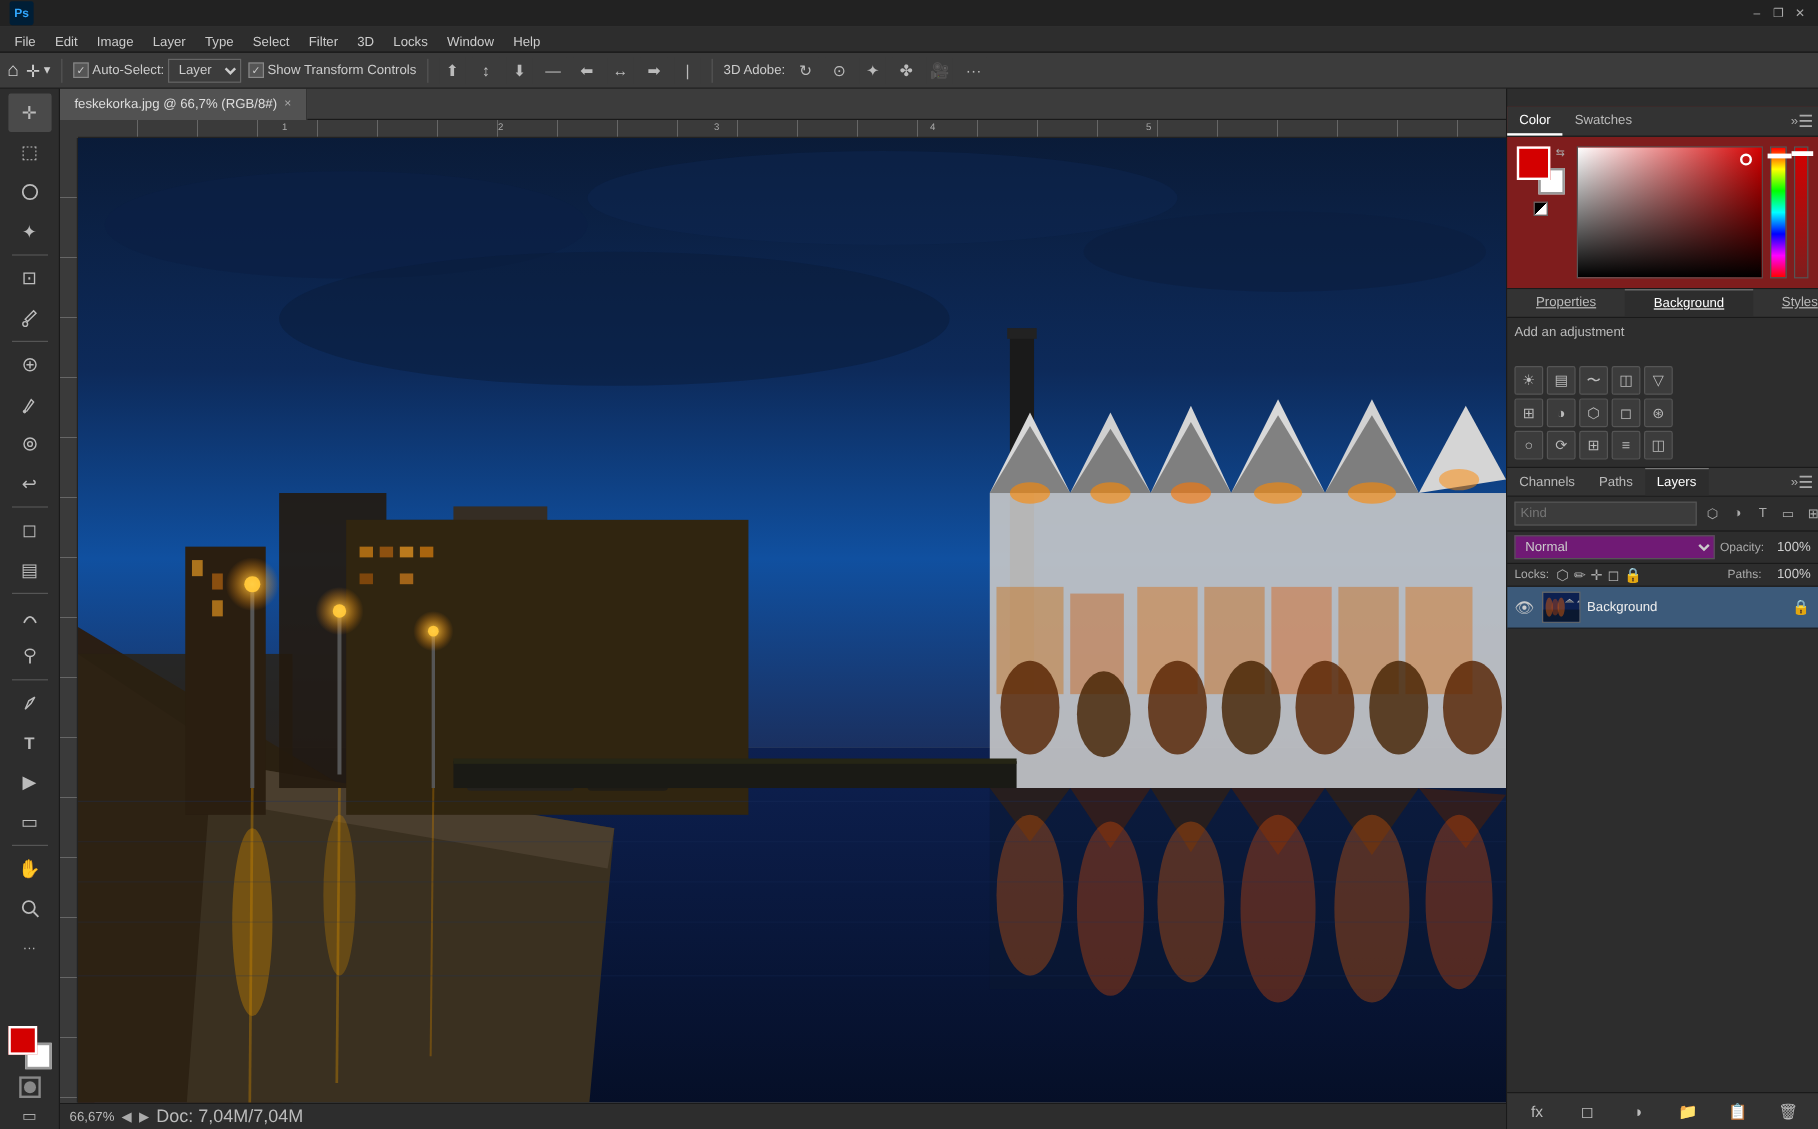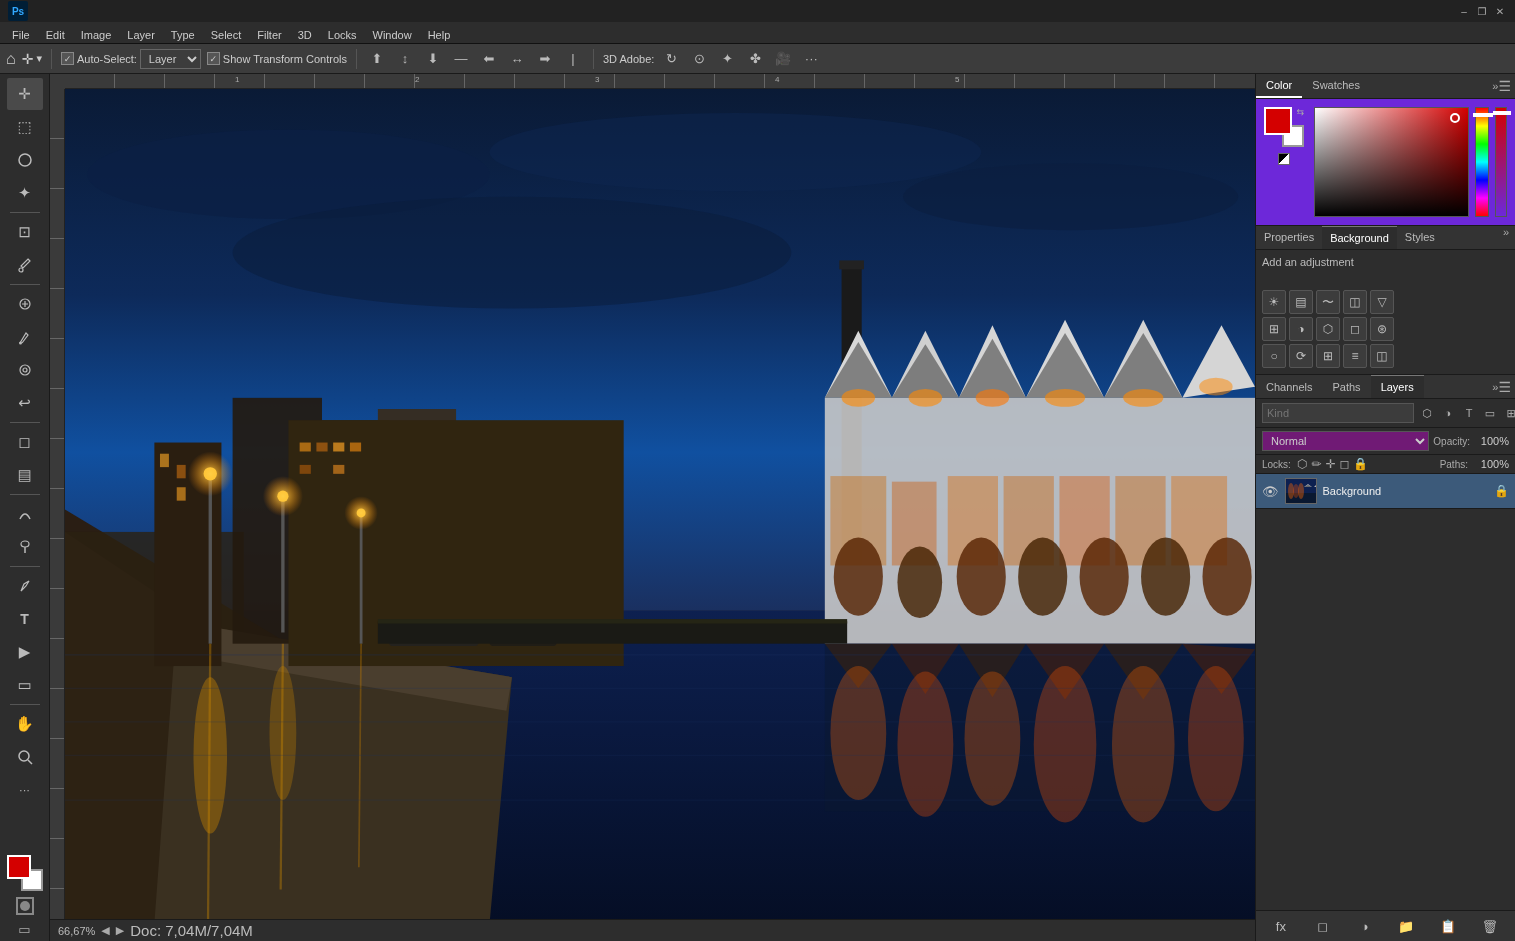--- a/index.html
+++ b/index.html
@@ -65,21 +65,21 @@
     }
     .tab-item .tab-close { font-size: 10px; color: #aaa; }
 
     
     #right-panel {
       width: 260px; background: #2d2d2d; display: flex; flex-direction: column; border-left: 1px solid #1a1a1a; flex-shrink: 0;
     }
 
     
     #color-panel {
-      background: #6d28d9; padding: 0;
+      background: #7f1d1d; padding: 0; margin-top: 15px;
     }
     .panel-header-tabs {
       display: flex; align-items: center; justify-content: space-between;
       background: #333; border-bottom: 1px solid #1a1a1a; padding-right: 4px;
     }
     .panel-tabs { display: flex; }
     .panel-tab {
       padding: 5px 10px; font-size: 11px; color: #bbb; cursor: pointer; border-bottom: 2px solid transparent;
     }
     .panel-tab.active { color: #fff; border-bottom: 2px solid #fff; }
@@ -123,21 +123,21 @@
       border: 1px solid #555; position: relative;
     }
     .hue-cursor {
       position: absolute; top: 5px; left: -3px; width: 20px; height: 4px;
       border: 2px solid #fff; background: transparent;
     }
 
     
     #adj-panel { border-top: 1px solid #1a1a1a; }
     .adj-panel-tabs { display: flex; background: #333; border-bottom: 1px solid #1a1a1a; }
-    .adj-tab { padding: 5px 8px; font-size: 11px; color: #bbb; cursor: pointer; }
+    .adj-tab { padding: 5px 24px; font-size: 11px; color: #bbb; cursor: pointer; text-decoration: underline; }
     .adj-tab.active { color: #fff; background: #2d2d2d; border-top: 1px solid #777; }
 
     #adj-content { padding: 6px; }
     .adj-title { color: #bbb; font-size: 11px; margin-bottom: 22px; }
     .adj-icons { display: flex; flex-wrap: wrap; gap: 3px; }
     .adj-icon-btn {
       width: 24px; height: 24px; background: #3c3c3c; border: 1px solid #555;
       display: flex; align-items: center; justify-content: center; cursor: pointer;
       font-size: 12px; color: #bbb; border-radius: 2px;
     }
@@ -397,20 +397,26 @@
     <div style="width:36px; height:20px; display:flex; align-items:center; justify-content:center; margin-bottom:2px;">
       <div style="width:18px; height:18px; border:2px solid #888; background:transparent; display:flex; align-items:center; justify-content:center;">
         <div style="width:10px; height:10px; background:#888; border-radius:50%;"></div>
       </div>
     </div>
     <div style="width:36px; height:20px; display:flex; align-items:center; justify-content:center; margin-bottom:2px; font-size:13px; color:#aaa;">▭</div>
   </div>
 
   <div id="canvas-area">
 
+    <div id="tab-bar">
+      <div class="tab-item">
+        <span>feskekorka.jpg @ 66,7% (RGB/8#)</span>
+        <span class="tab-close">×</span>
+      </div>
+    </div>
 
     <div class="ruler-h-container">
       <div class="ruler-corner"></div>
       <div class="ruler-h-strip">
         <div class="ruler-h-ticks">
           <span style="position:absolute;left:170px;top:1px;font-size:8px;color:#aaa;">1</span>
           <span style="position:absolute;left:350px;top:1px;font-size:8px;color:#aaa;">2</span>
           <span style="position:absolute;left:530px;top:1px;font-size:8px;color:#aaa;">3</span>
           <span style="position:absolute;left:710px;top:1px;font-size:8px;color:#aaa;">4</span>
           <span style="position:absolute;left:890px;top:1px;font-size:8px;color:#aaa;">5</span>

